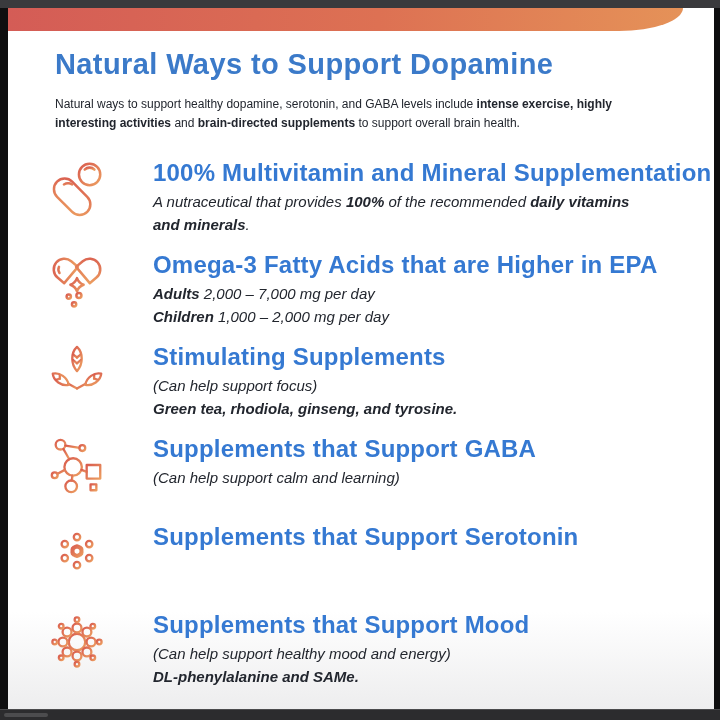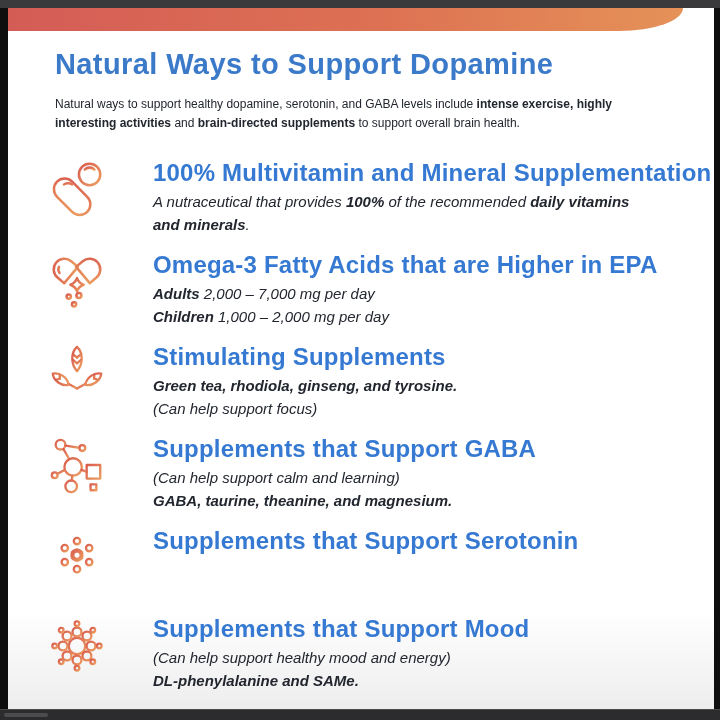--- a/index.html
+++ b/index.html
@@ -157,22 +157,22 @@
         <line x1="48" y1="31" x2="48" y2="44"></line>
         <line x1="48" y1="36" x2="44.8" y2="33.6"></line>
                   <line x1="48" y1="36" x2="51.2" y2="33.6"></line>
       </g>
     </g>
   </svg>
           </div>
     <div class="sec-text">
       <h2 class="sec-heading">Stimulating Supplements</h2>
       <div class="sec-lines">
+              <p class="sec-line"><span>(Can help support focus)</span></p>
               <p class="sec-line"><span class="b">Green tea, rhodiola, ginseng, and tyrosine.</span></p>
-              <p class="sec-line"><span>(Can help support focus)</span></p>
             </div>
     </div>
   </div>
 
   <div class="section-row">
     <div class="sec-icon">
             <svg viewBox="0 0 64 64" width="62" height="62" xmlns="http://www.w3.org/2000/svg">
     <defs>
                 <linearGradient id="og4" x1="0%" y1="0%" x2="100%" y2="100%">
       <stop offset="0" stop-color="#d95c4f"></stop>
@@ -193,21 +193,20 @@
       <rect x="42" y="31" width="14" height="14"></rect>
       <line x1="49" y1="45" x2="49" y2="51"></line>
       <rect x="46" y="51" width="6" height="6"></rect>
     </g>
   </svg>
           </div>
     <div class="sec-text">
       <h2 class="sec-heading">Supplements that Support GABA</h2>
       <div class="sec-lines">
               <p class="sec-line"><span>(Can help support calm and learning)</span></p>
-              <p class="sec-line"><span class="b">GABA, taurine, theanine, and magnesium.</span></p>
             </div>
     </div>
   </div>
 
   <div class="section-row">
     <div class="sec-icon">
             <svg viewBox="0 0 64 64" width="62" height="62" xmlns="http://www.w3.org/2000/svg">
     <defs>
                 <linearGradient id="og5" x1="0%" y1="0%" x2="100%" y2="100%">
       <stop offset="0" stop-color="#d95c4f"></stop>

